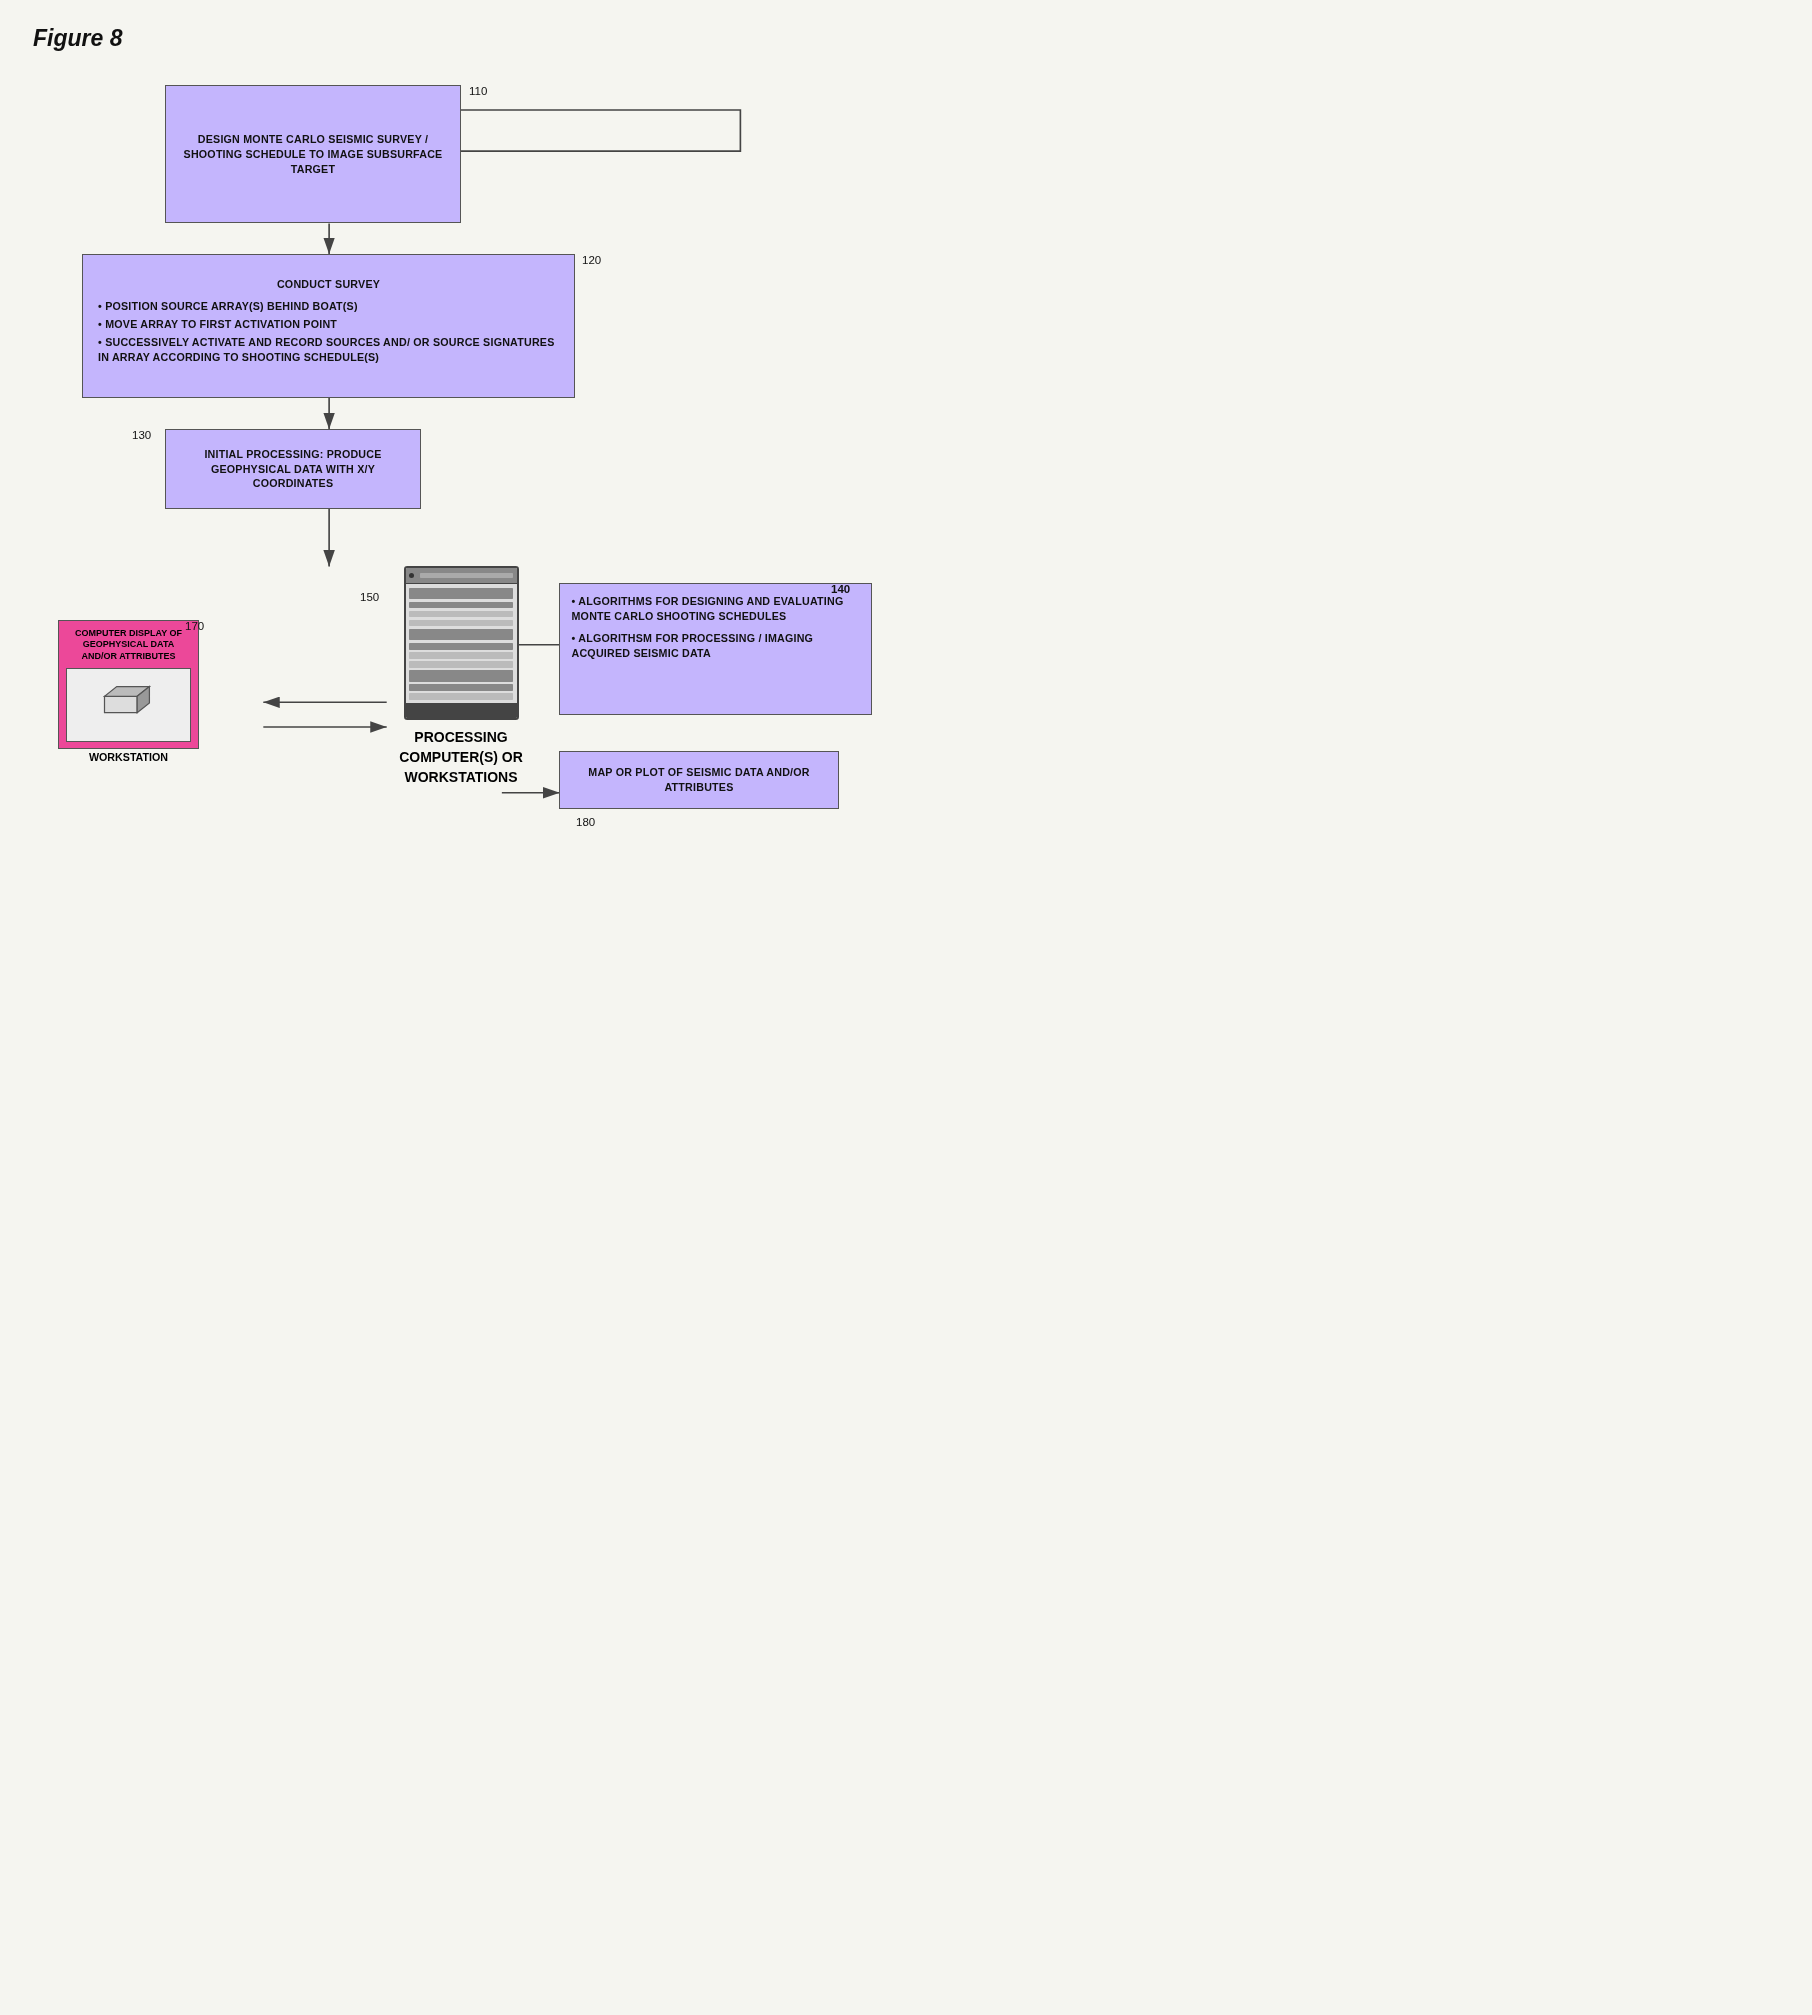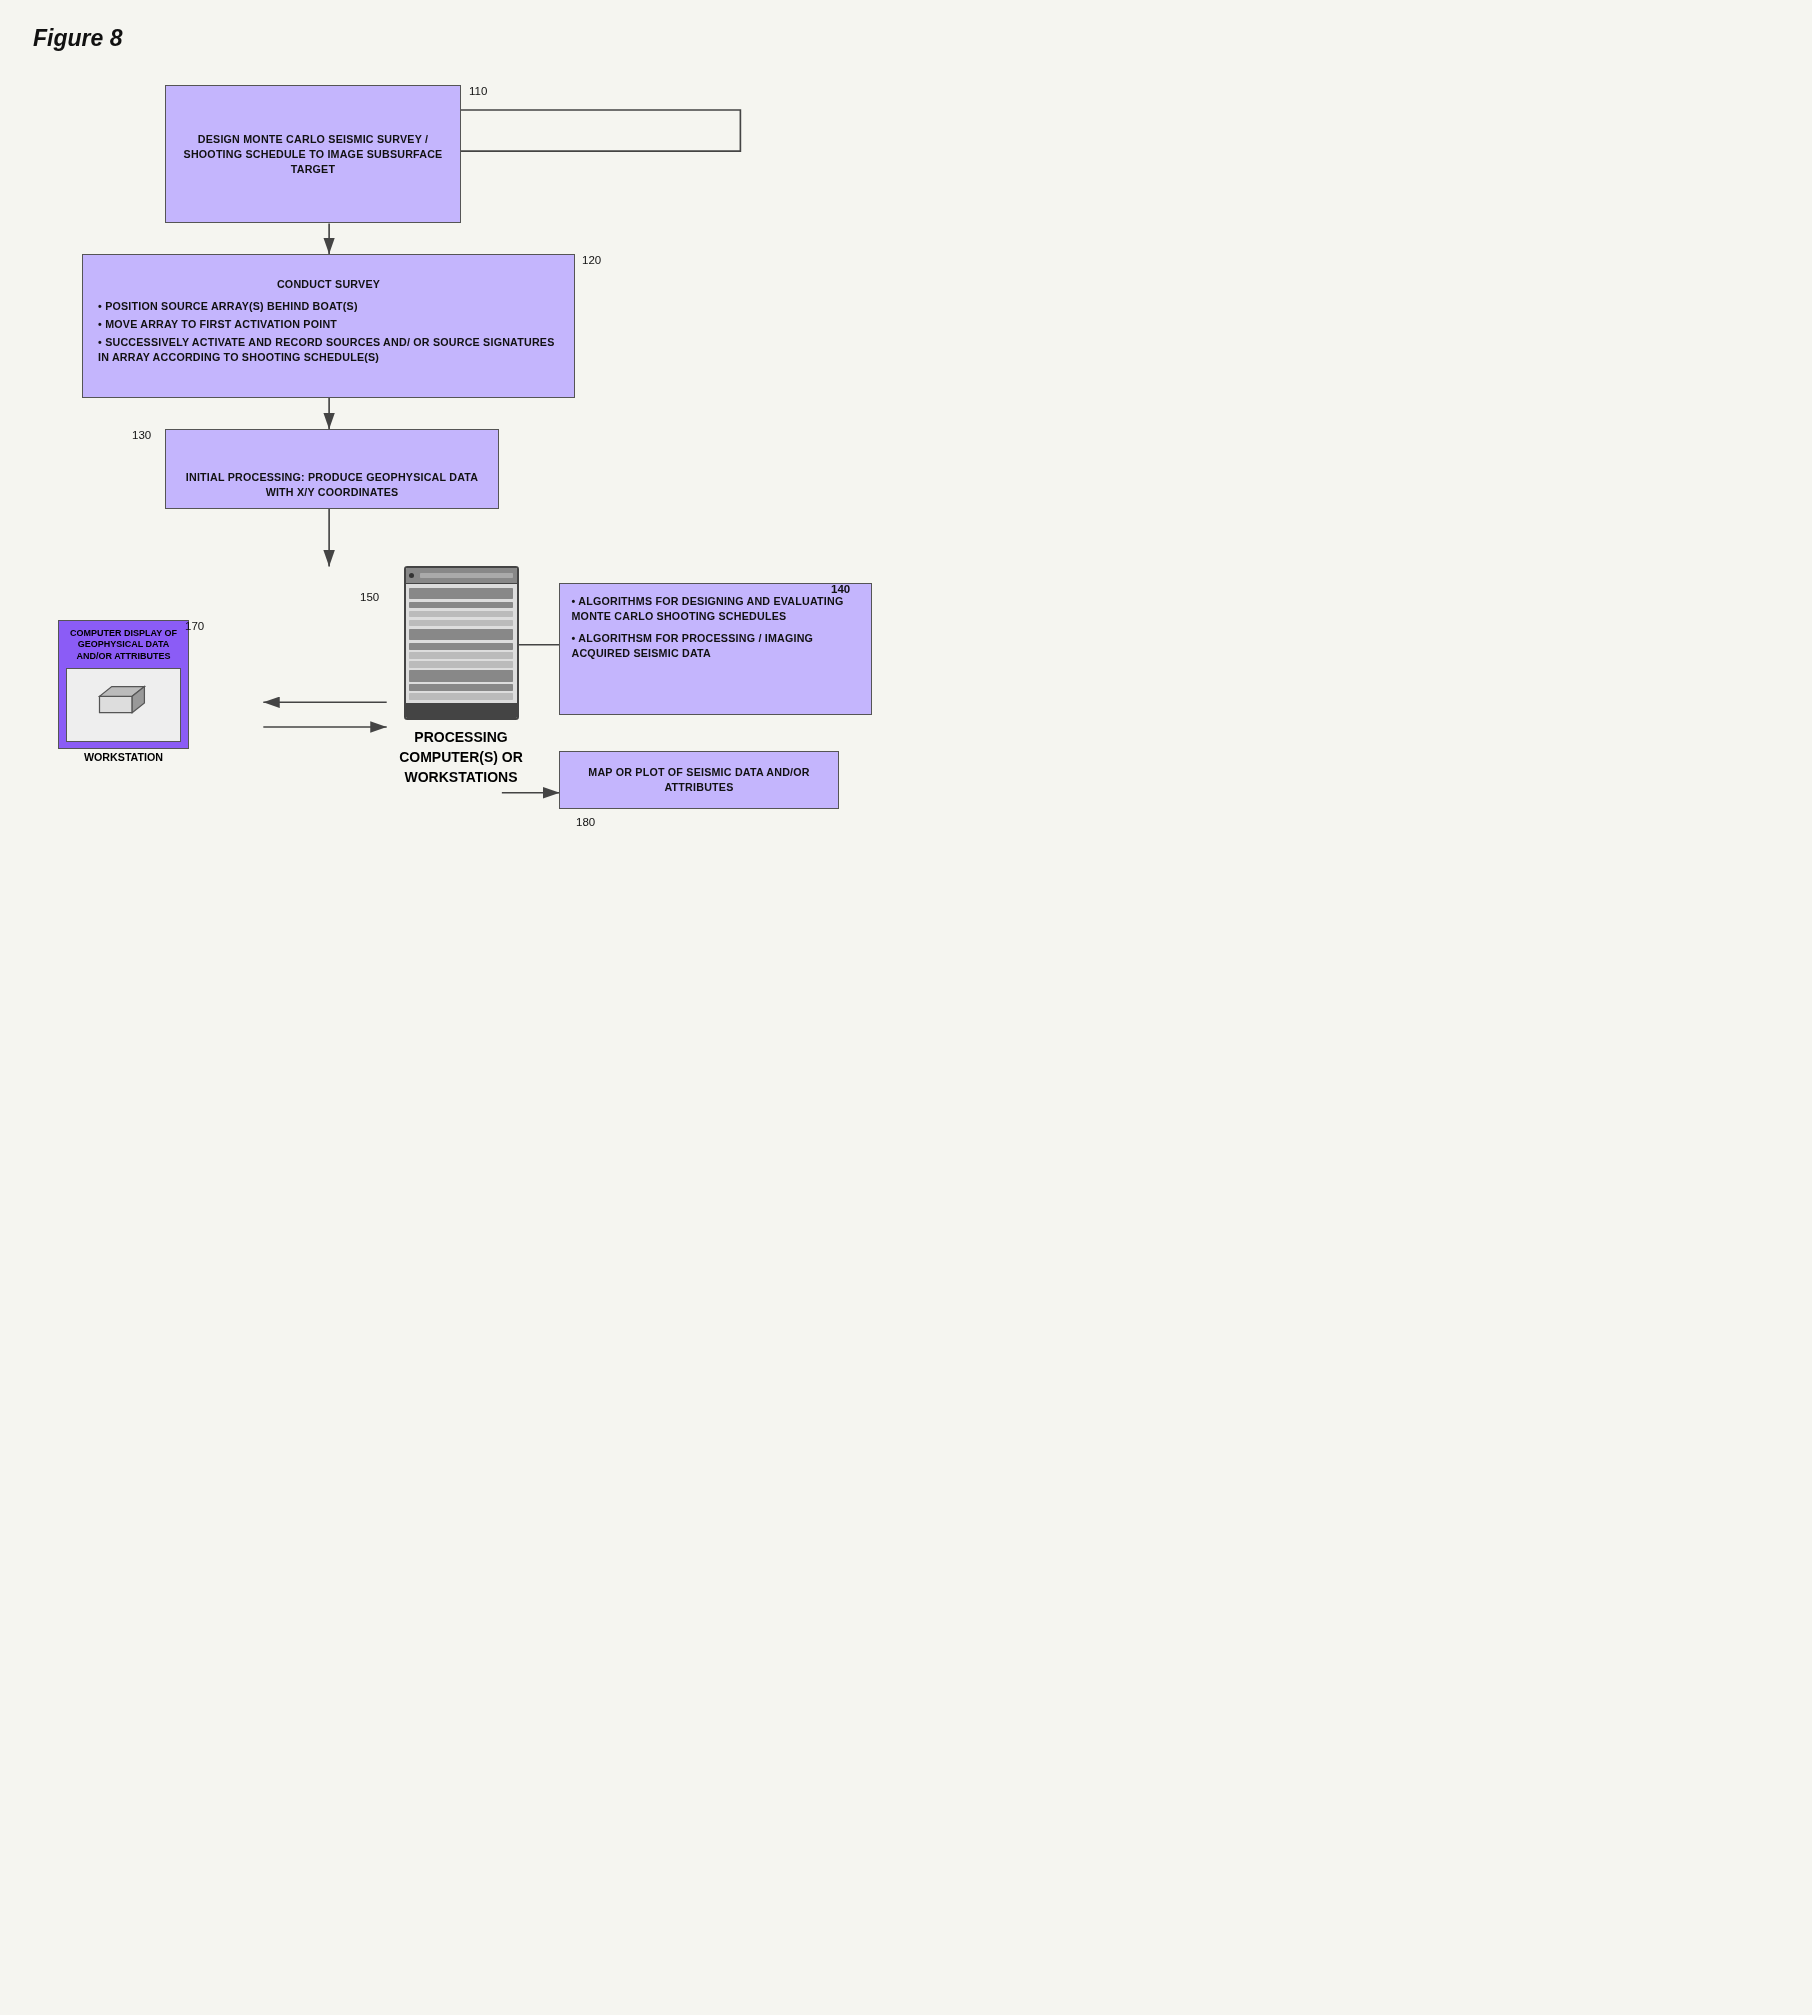--- a/index.html
+++ b/index.html
@@ -98,23 +98,23 @@
     }
     
     .workstation-box {
       position: absolute;
       display: flex;
       flex-direction: column;
       align-items: center;
     }
     .monitor-outer {
       border: 1.6px solid #555;
-      background: #8b5cf6;
+      background: #ec4899;
       padding: 6.6px;
-      width: 131px;
+      width: 141px;
     }
     .monitor-screen {
       border: 1.6px solid #555;
       background: #eee;
       width: 100%;
       height: 74px;
       display: flex;
       align-items: center;
       justify-content: center;
     }
@@ -160,21 +160,21 @@
   <div class="label-num" style="left:436px; top:8.2px;">110</div>
 
   <div class="box left-align" style="left:49px; top:177px; width:493px; min-height:144px; padding:22px 15px;">
     <div style="text-align:center; margin-bottom:6.6px;">CONDUCT SURVEY</div>
     <div style="margin-bottom:3.3px;">• <span>POSITION SOURCE ARRAY(S) BEHIND BOAT(S)</span></div>
     <div style="margin-bottom:3.3px;">• <span>MOVE ARRAY TO FIRST ACTIVATION POINT</span></div>
     <div>• <span>SUCCESSIVELY ACTIVATE AND RECORD SOURCES AND/ OR SOURCE SIGNATURES IN ARRAY ACCORDING TO SHOOTING SCHEDULE(S)</span></div>
   </div>
   <div class="label-num" style="left:549px; top:177px;">120</div>
 
-  <div class="box" style="left:132px; top:352px; width:334px; min-height:80px; display:flex; align-items:flex-end; justify-content:center;">
+  <div class="box" style="left:132px; top:352px; width:256px; min-height:80px; display:flex; align-items:center; justify-content:center;">
     <span>INITIAL PROCESSING:  PRODUCE GEOPHYSICAL DATA WITH X/Y COORDINATES</span>
   </div>
   <div class="label-num" style="left:99px; top:352px;">130</div>
 
   <div class="box left-align" style="left:526px; top:506px; width:313px; min-height:132px; padding:10px 11.5px;">
     <div style="margin-bottom:6.6px;">• <span>ALGORITHMS FOR DESIGNING AND EVALUATING MONTE CARLO SHOOTING SCHEDULES</span></div>
     <div>• <span>ALGORITHSM FOR PROCESSING / IMAGING ACQUIRED SEISMIC DATA</span></div>
   </div>
   <div class="label-num" style="left:798px; top:506px;font-weight:bold;">140</div>
 

